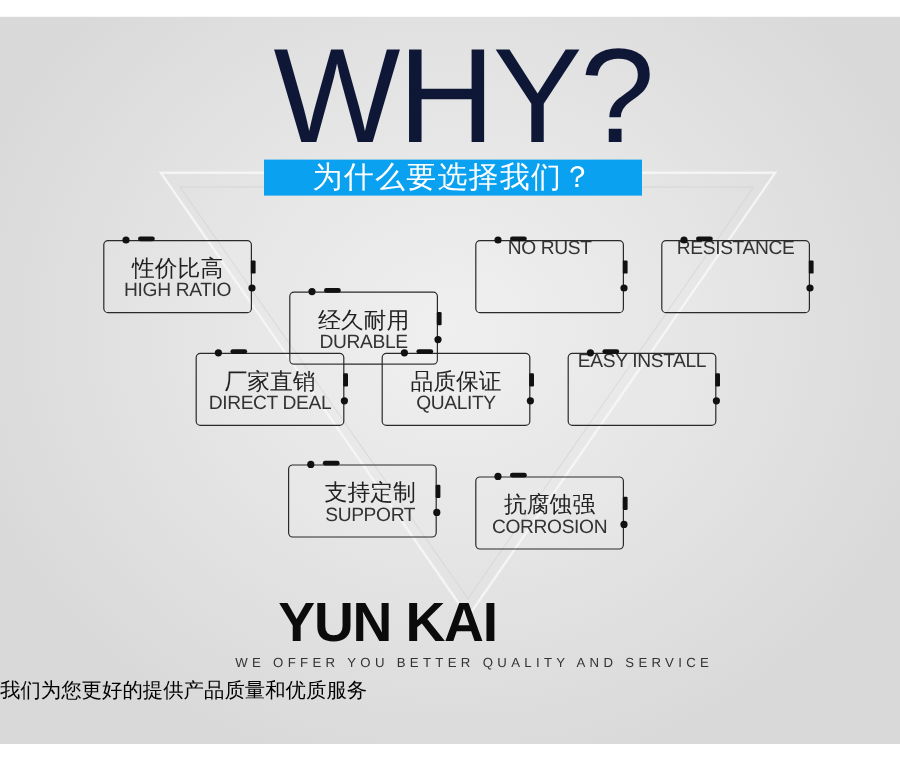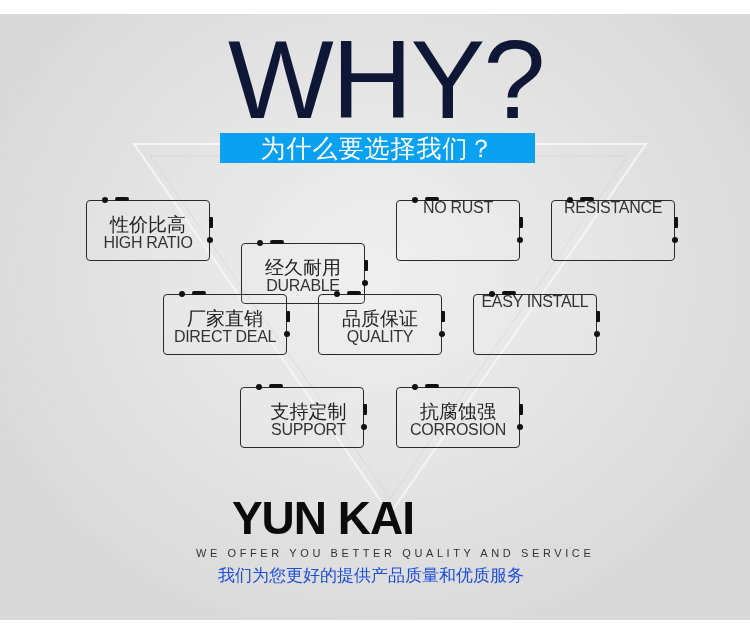--- a/index.html
+++ b/index.html
@@ -62,22 +62,22 @@
       position: absolute; left: 0; top: 494px; width: 646px; text-align: center;
       font-size: 46px; line-height: 48px; font-weight: bold; color: #0b0b0b;
       letter-spacing: -1px; padding-left: 0px;
     }
     .tagline {
       position: absolute; left: 196px; top: 546px; width: 380px;
       font-size: 11px; line-height: 14px; color: #333;
       letter-spacing: 3.6px; white-space: nowrap;
     }
     .subtitle {
-      position: absolute; left: 0; top: 565px; width: 750px; text-align: center;
-      font-size: 17px; line-height: 22px; color: #1d4ed8; white-space: nowrap;
+      position: absolute; left: 0; top: 565px; width: 750px; 
+      font-size: 17px; line-height: 22px; color: #000000; white-space: nowrap;
       padding-right: 8px; box-sizing: border-box;
     }
   </style>
 </head>
 <body>
 
 <div class="bg">
   <svg class="bg-triangle" viewBox="0 0 750 606" width="750" height="606">
     <polygon points="134,130 646,130 390,500" fill="none" stroke="#f6f6f6" stroke-width="2" opacity="0.9"></polygon>
     <polygon points="150,142 628,142 390,485" fill="none" stroke="#d2d2d2" stroke-width="1" opacity="0.6"></polygon>
@@ -143,21 +143,21 @@
 </div>
 
 <div class="feature" style="left:240px; top:387px;padding-left:13px;">
   <span class="deco-dot-top"></span>
   <span class="deco-bar-top"></span>
   <span class="deco-bar-right"></span>
   <span class="deco-dot-right"></span>
   <span class="cn">支持定制</span>
   <span class="en">SUPPORT</span>
 </div>
-<div class="feature" style="left:396px; top:387px;">
+<div class="feature" style="left:396px; top:397px;">
   <span class="deco-dot-top"></span>
   <span class="deco-bar-top"></span>
   <span class="deco-bar-right"></span>
   <span class="deco-dot-right"></span>
   <span class="cn">抗腐蚀强</span>
   <span class="en">CORROSION</span>
 </div>
 
 <div class="brand">YUN KAI</div>
 <div class="tagline">WE OFFER YOU BETTER QUALITY AND SERVICE</div>

